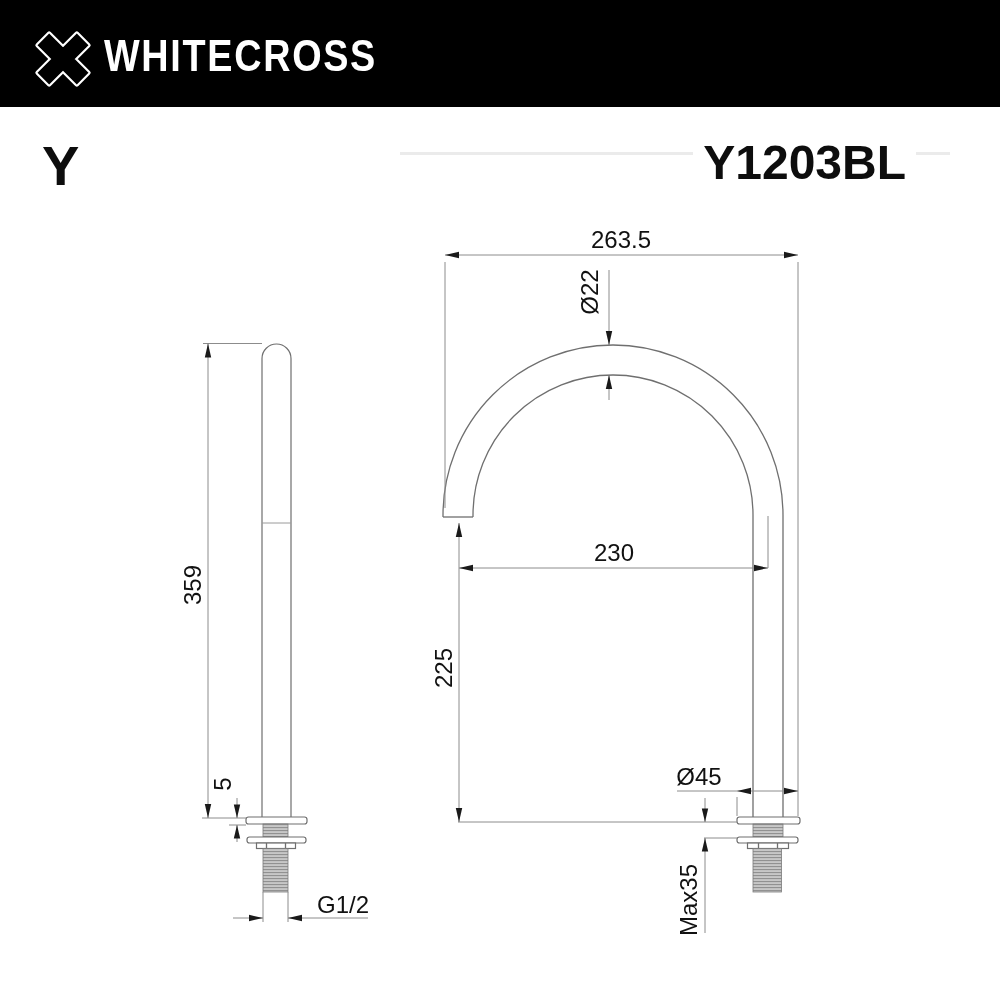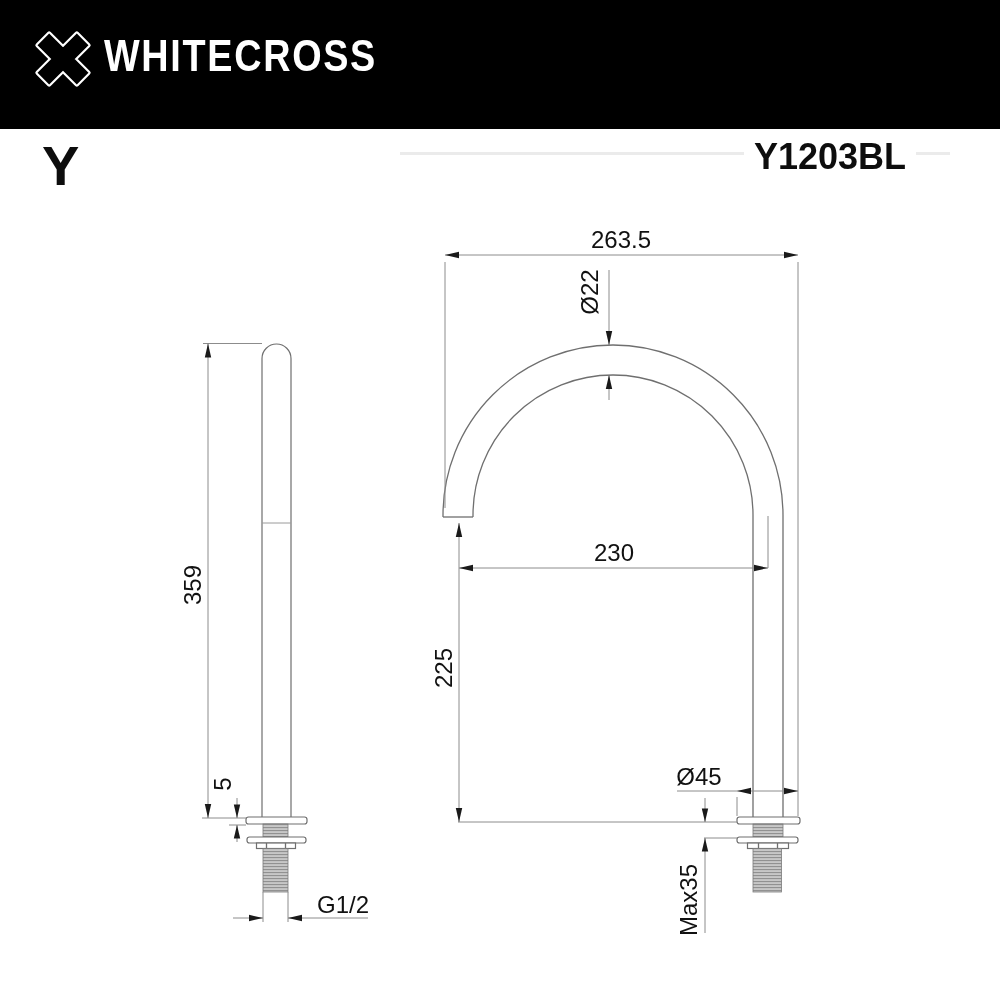--- a/index.html
+++ b/index.html
@@ -1,22 +1,22 @@
 <!DOCTYPE html>
 <html><head>
 <meta charset="utf-8">
 <style>
   html,body{margin:0;padding:0;background:#ffffff;}
   body{width:1000px;height:1000px;position:relative;font-family:"Liberation Sans",sans-serif;overflow:hidden;}
-  .header{position:absolute;left:0;top:0;width:1000px;height:129px;background:#000000;display:flex;align-items:center;}
+  .header{position:absolute;left:0;top:0;width:1000px;height:107px;background:#000000;display:flex;align-items:center;}
   .logo-icon{position:absolute;left:30px;top:26px;}
   .brand{position:absolute;left:104px;top:30px;color:#ffffff;font-size:45px;font-weight:700;letter-spacing:2px;transform:scaleX(.84);transform-origin:left center;white-space:nowrap;}
   .series{position:absolute;left:42px;top:138px;font-size:56px;font-weight:700;color:#0d0d0d;line-height:1;}
   .faint-line{position:absolute;left:400px;top:152px;width:550px;height:3px;background:#ebebeb;}
-  .model{position:absolute;right:84px;top:139px;font-size:36px;font-weight:700;color:#0d0d0d;background:#ffffff;padding:0 10px;line-height:1;}
+  .model{position:absolute;right:84px;top:139px;font-size:48px;font-weight:700;color:#0d0d0d;background:#ffffff;padding:0 10px;line-height:1;}
   .drawing{position:absolute;left:0;top:200px;}
   svg text{font-family:"Liberation Sans",sans-serif;font-size:24px;fill:#111111;}
   .obj{stroke:#6f6f6f;stroke-width:1.3;fill:none;}
   .objf{stroke:#6f6f6f;stroke-width:1.2;fill:#ffffff;}
   .seam{stroke:#9a9a9a;stroke-width:1;}
   .dim{stroke:#8c8c8c;stroke-width:1;fill:none;}
   .ah{fill:#1a1a1a;stroke:none;}
 </style>
 </head>
 <body>

